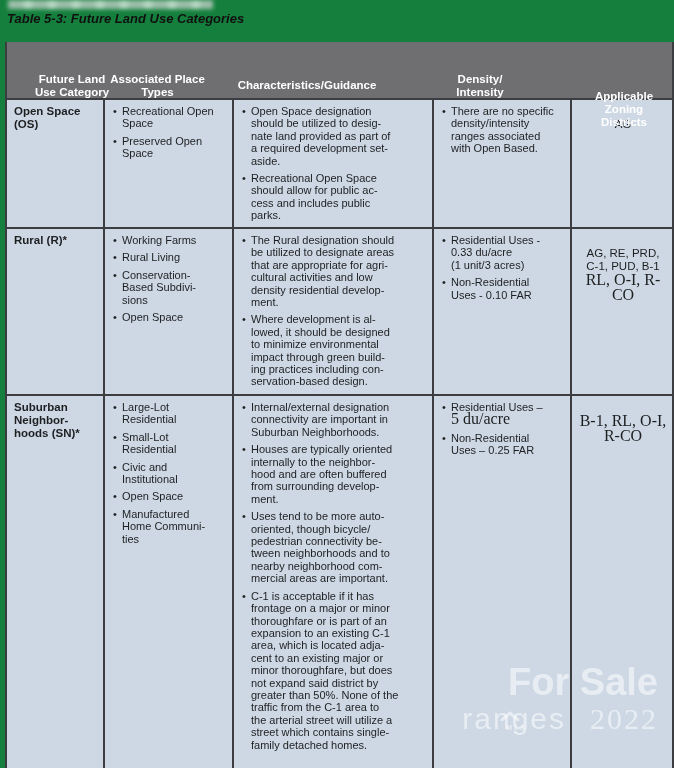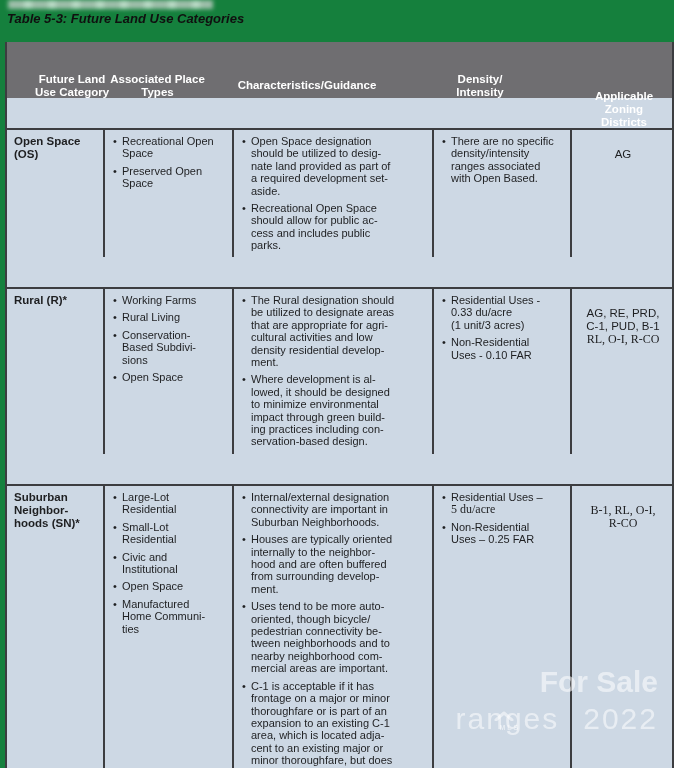--- a/index.html
+++ b/index.html
@@ -49,60 +49,59 @@
   }
   .th:nth-child(1){left:16px;}
   .th:nth-child(2){left:-12px;}
   .th:nth-child(3){left:-27px;}
   .th:nth-child(4){left:-23px;}
   .th:nth-child(5){left:2px;margin-top:48px;}
   .trow{
     display:grid;
     grid-template-columns:98px 129px 200px 138px 100px;
     border-top:2px solid var(--border);
-    margin-top:30px;
   }
   .trow.r0{min-height:129px;}
   .trow.r1{min-height:167px;}
   .trow.r2{min-height:380px;}
   .cell{
     border-right:2px solid var(--border);
     padding:5px 4px 5px 6px;
     font-size:11px;line-height:12.4px;
   }
   .cell:last-child{border-right:none;}
   .cell.cat{font-weight:bold;font-size:11.5px;line-height:13px;white-space:pre-line;padding-left:7px;}
   .bullet{display:flex;margin-bottom:5px;}
   .bullet:last-child{margin-bottom:0;}
   .dot{width:11px;flex:0 0 11px;padding-left:2px;}
   .btxt{white-space:pre-line;flex:1 1 auto;}
-  .serif{font-family:"Liberation Serif","DejaVu Serif",serif;font-size:12px;}
+  .serif{font-family:"Liberation Serif","DejaVu Serif",serif;font-size:16px;}
   .cell.zone{
     text-align:center;white-space:pre-line;
     font-size:11.5px;line-height:13px;padding-top:18px;
   }
   .watermark{
     position:absolute;right:16px;top:666px;
     text-align:right;pointer-events:none;z-index:5;
     color:var(--wm);
   }
   .wm-forsale{
-    font-size:30px;font-weight:bold;letter-spacing:0px;line-height:32px;
+    font-size:38px;font-weight:bold;letter-spacing:0px;line-height:32px;
   }
   .wm-brandrow{
     margin-top:5px;display:flex;justify-content:flex-end;align-items:baseline;gap:24px;
     font-size:30px;line-height:32px;
   }
   .wm-canopy{position:relative;letter-spacing:2px;font-weight:400;}
   .roof{position:absolute;left:38px;top:-8px;}
   .wm-mls{
     position:absolute;left:44px;bottom:-9px;
     font-size:7px;letter-spacing:2px;font-weight:bold;
   }
-  .wm-year{letter-spacing:2px;font-weight:400;}
+  .wm-year{letter-spacing:2px;font-weight:400;font-family:Liberation Serif, serif;}
 </style>
 </head>
 <body>
 
 <div class="page">
 
   <div class="artifact"></div>
 
   <div class="doc-title">Table 5-3: Future Land Use Categories</div>
 

